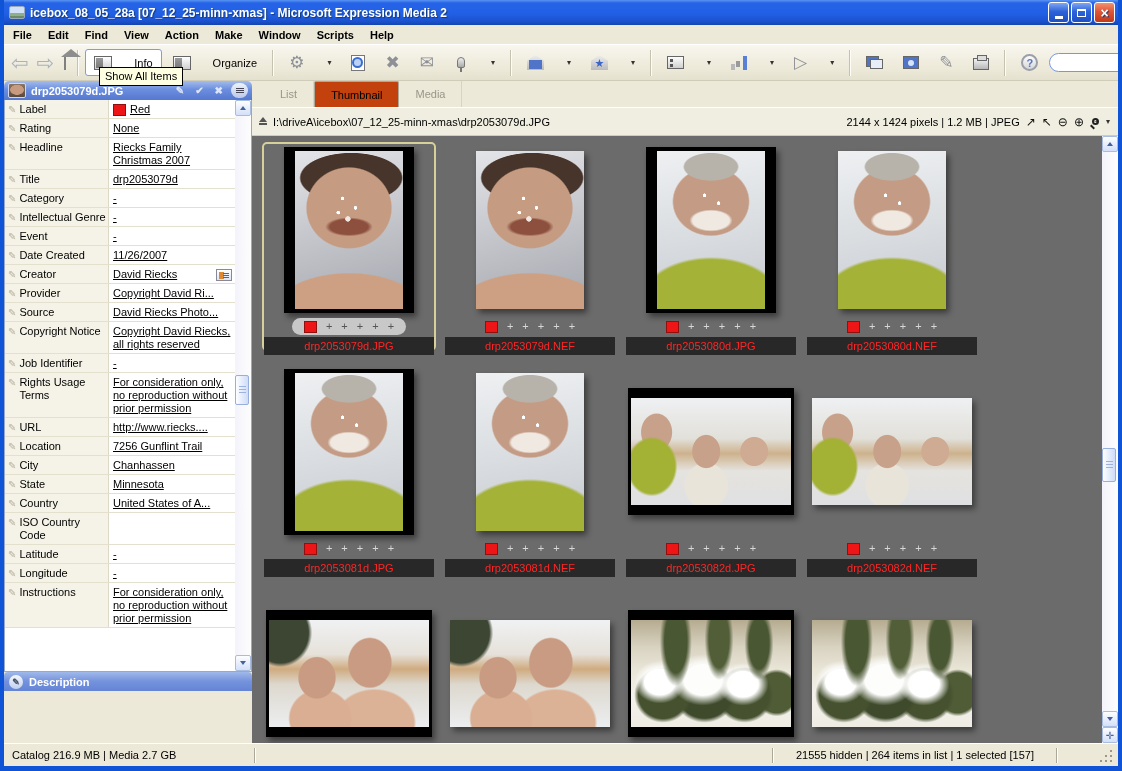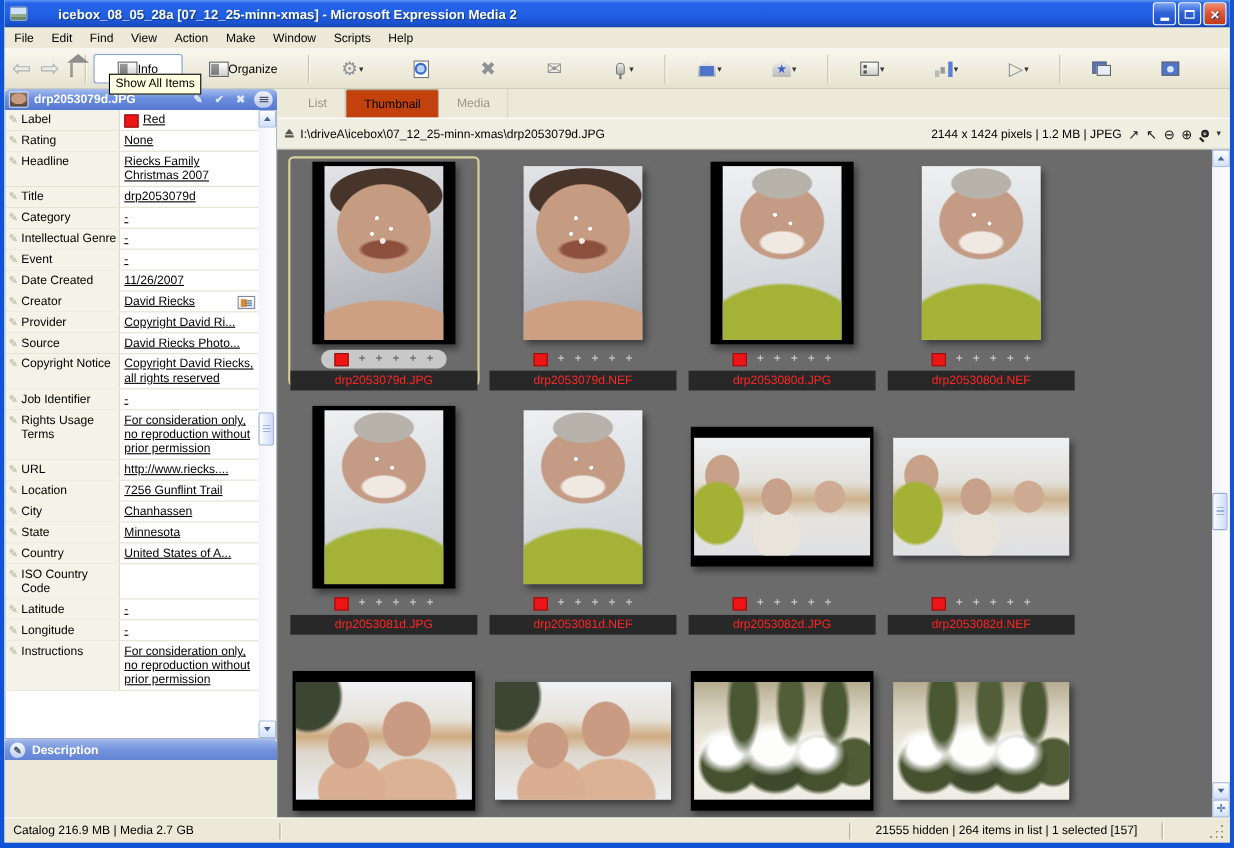--- a/index.html
+++ b/index.html
@@ -6,37 +6,37 @@
   *{box-sizing:border-box;}
   .window{position:relative;width:1122px;height:771px;overflow:hidden;
     font-family:"Liberation Sans",sans-serif;font-size:11px;color:#000;
     background:#ece9d8;border-left:4px solid #0f53d7;border-right:4px solid #0f53d7;border-bottom:5px solid #0f53d7;}
   
   .titlebar{height:25px;display:flex;align-items:center;gap:5px;padding:0 3px 0 5px;
     background:linear-gradient(180deg,#5a96f2 0%,#2663e8 12%,#2160e4 55%,#1b51cf 85%,#1345ae 100%);
     color:#fff;font-weight:bold;font-size:12px;text-shadow:1px 1px 1px #123a7a;}
   .app-icon{width:16px;height:13px;border:1px solid #9ab;border-radius:2px;flex:none;
     background:linear-gradient(180deg,#cfe0f8 0 55%,#8fae8a 55% 80%,#6c8a68 80%);}
-  .titlebar .title{flex:1;white-space:nowrap;overflow:hidden;margin-left:23px;}
+  .titlebar .title{flex:1;white-space:nowrap;overflow:hidden;}
   .winbtns{display:flex;gap:2px;}
   .wbtn{width:21px;height:21px;border:1px solid #fff;border-radius:3px;display:flex;align-items:center;justify-content:center;
     background:linear-gradient(180deg,#7da6f2,#2e62d8 45%,#1d4fc4);color:#fff;}
   .wbtn.close{background:linear-gradient(180deg,#f0926f,#df5636 45%,#c13a18);}
   .glyph-min{width:8px;height:3px;background:#fff;margin-top:9px;}
   .glyph-max{width:9px;height:8px;border:1px solid #fff;border-top:2px solid #fff;}
   .wbtn.close span{font-size:14px;font-weight:bold;line-height:1;}
   
-  .menubar{height:20px;display:flex;align-items:center;padding-left:1px;background:#ece9d8;border-bottom:1px solid #fff;}
+  .menubar{height:20px;display:flex;align-items:center;padding-left:1px;background:#ece9d8;border-bottom:1px solid #fff;font-weight:bold;}
   .menu-item{padding:3px 8px;}
   
   .toolbar{height:36px;display:flex;align-items:center;gap:2px;padding:0 6px 0 4px;
     background:linear-gradient(180deg,#f8f6ee,#ece9d8 70%,#e4e1cf);border-bottom:1px solid #cfccba;}
   .tsep{width:2px;height:26px;border-left:1px solid #c6c2b0;border-right:1px solid #fdfcf6;margin:0 4px;flex:none;}
   .navarr{font-size:21px;color:#aab2bd;line-height:1;padding:0 3px;}
-  .tbtn{height:27px;display:flex;align-items:center;gap:0;padding:0 21px;border:1px solid transparent;border-radius:3px;}
+  .tbtn{height:27px;display:flex;align-items:center;gap:22px;padding:0 8px;border:1px solid transparent;border-radius:3px;}
   .tbtn.active{background:#fff;border-color:#7da0d8;}
   .icon-pane{width:18px;height:14px;border:1px solid #666;background:linear-gradient(#fff,#cfcfcf);position:relative;flex:none;}
   .icon-pane::before{content:"";position:absolute;left:1px;top:1px;width:7px;height:10px;background:linear-gradient(#9a9a9a,#777);}
   .icon-home{width:14px;height:8px;background:linear-gradient(#fdfdfd,#c4c4c4);border:1px solid #808080;border-top:none;position:relative;margin:8px 5px 0 5px;}
   .icon-home::before{content:"";position:absolute;left:-4px;top:-8px;border-left:10px solid transparent;border-right:10px solid transparent;border-bottom:8px solid #8d8d8d;}
   .tglyph{font-size:17px;color:#8d9096;line-height:1;}
   .caret{font-size:8px;color:#333;margin-left:1px;}
   .icon-zoomdoc{width:14px;height:16px;border:1px solid #777;background:#fff;position:relative;}
   .icon-zoomdoc::after{content:"";position:absolute;right:1px;bottom:2px;width:7px;height:7px;border:2px solid #3a6cd0;border-radius:50%;background:#bcd2f4;}
   .icon-mic{width:8px;height:11px;border:1px solid #777;border-radius:4px 4px 2px 2px;background:linear-gradient(#eee,#aaa);position:relative;margin:0 3px;}

